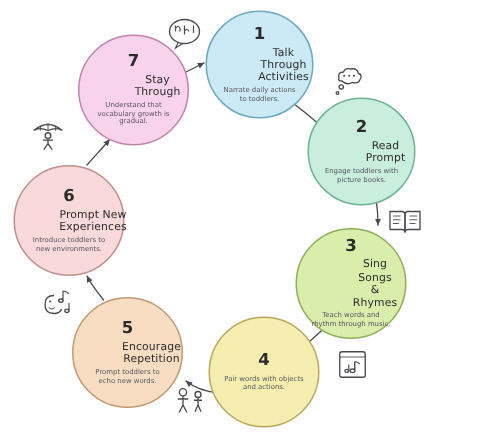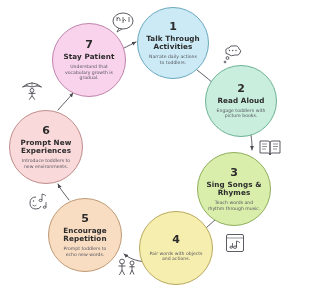--- a/index.html
+++ b/index.html
@@ -38,26 +38,27 @@
     border: 1px solid rgba(70,70,70,0.45);
   }
   .node .num {
     font-weight: bold;
     font-size: 11px;
     line-height: 12px;
     color: #2b2b2b;
     margin-bottom: 2px;
   }
   .node .ttl {
-    font-weight: bold;
+    font-weight: normal;
     font-size: 7.2px;
     line-height: 8.4px;
     color: #2b2b2b;
     padding: 0 6px;
     letter-spacing: 0.1px;
+    margin-left: 32px;
   }
   .node .dsc {
     font-size: 4.6px;
     line-height: 5.6px;
     color: #55555f;
     padding: 0 9px;
     margin-top: 2.5px;
   }
   .icon {
     position: absolute;
@@ -88,21 +89,21 @@
   </svg>
 
   <div class="node" style="left:137px; top:7px; width:72px; height:72px; background:#cbeaf5; border-color:#6aa8bd;">
     <div class="num">1</div>
     <div class="ttl">Talk Through Activities</div>
     <div class="dsc">Narrate daily actions to toddlers.</div>
   </div>
 
   <div class="node" style="left:205px; top:65px; width:72px; height:72px; background:#c9eedd; border-color:#6cb394;">
     <div class="num">2</div>
-    <div class="ttl">Read Aloud</div>
+    <div class="ttl">Read Prompt</div>
     <div class="dsc">Engage toddlers with picture books.</div>
   </div>
 
   <div class="node" style="left:197px; top:152px; width:74px; height:74px; background:#d9eeab; border-color:#8fae5c;">
     <div class="num">3</div>
     <div class="ttl">Sing Songs &amp; Rhymes</div>
     <div class="dsc">Teach words and rhythm through music.</div>
   </div>
 
   <div class="node" style="left:139px; top:211px; width:74px; height:74px; background:#f6eeae; border-color:#b8a95c;">
@@ -117,21 +118,21 @@
   </div>
 
   <div class="node" style="left:9px; top:110px; width:74px; height:74px; background:#f9d9d9; border-color:#c18d8d;">
     <div class="num">6</div>
     <div class="ttl">Prompt New Experiences</div>
     <div class="dsc">Introduce toddlers to new environments.</div>
   </div>
 
   <div class="node" style="left:52px; top:23px; width:74px; height:74px; background:#f9d3ec; border-color:#c084ac;">
     <div class="num">7</div>
-    <div class="ttl">Stay Patient</div>
+    <div class="ttl">Stay Through</div>
     <div class="dsc">Understand that vocabulary growth is gradual.</div>
   </div>
 
   <div class="icon" style="left:110px; top:9px;">
     <svg width="26" height="26" viewBox="0 0 26 26" fill="none" stroke="#4a4a52" stroke-width="0.9">
       <ellipse cx="13" cy="12" rx="10" ry="8"></ellipse>
       <path d="M7,12 v-4 M7,10 q2,-3 3,0 v2 M13,8 v6 M13,12 q1.6,-3 3,0 M19,8 v5" stroke-width="0.8"></path>
       <path d="M9,19 l-2,4 l5,-3" stroke-width="0.8"></path>
     </svg>
   </div>

